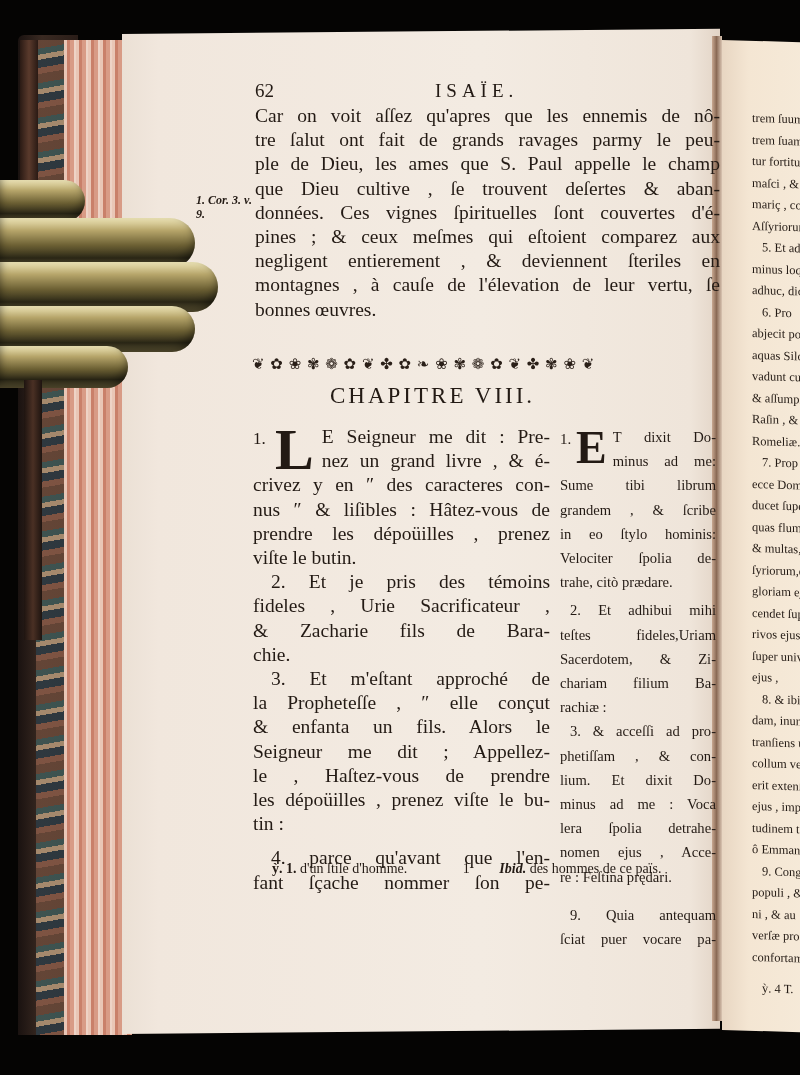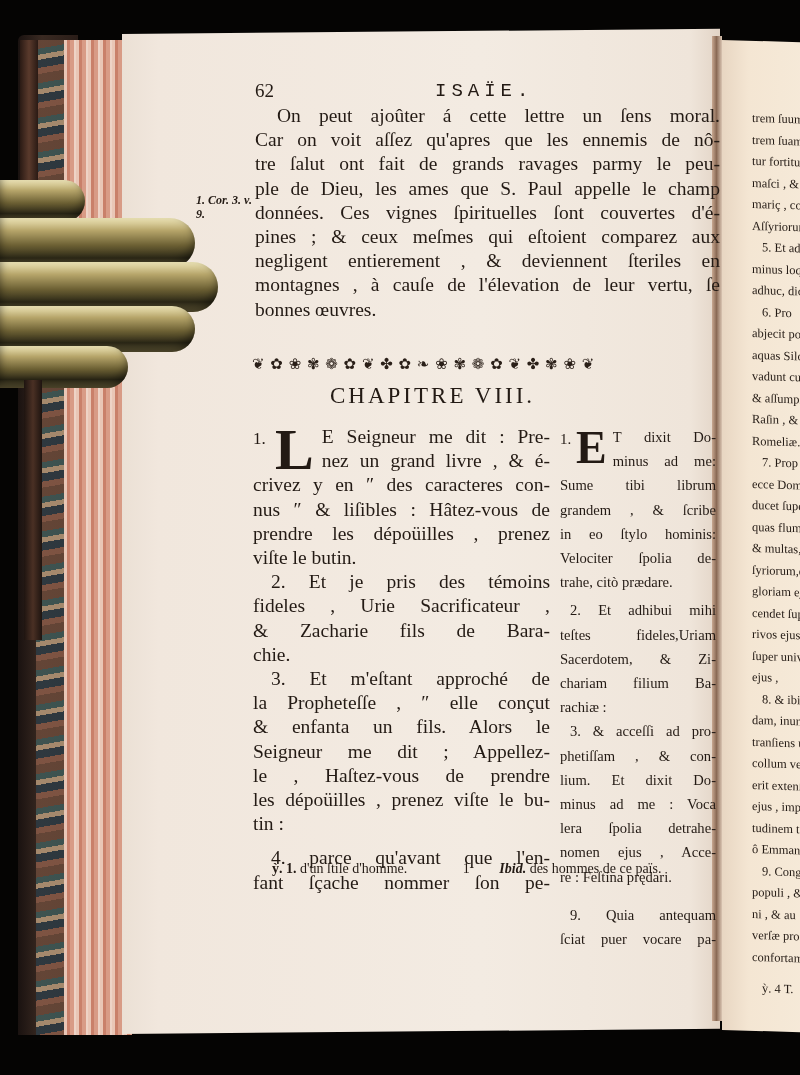--- a/index.html
+++ b/index.html
@@ -20,21 +20,21 @@
   
   .clasp { left:0; top:180px; width:220px; height:220px; }
   .clasp .ring { position:absolute; left:0; border-radius:0 40px 40px 0; background:linear-gradient(180deg,#efe6b8 0%,#b6a56a 25%,#6b5f33 55%,#2e2a18 80%,#85784a 100%); box-shadow:inset 0 -6px 10px rgba(0,0,0,.5); }
   .clasp .post { position:absolute; left:20px; top:-140px; width:18px; height:150px; background:linear-gradient(90deg,#2a1a14,#5a3a2c,#2a1a14); }
   .clasp .post2 { position:absolute; left:24px; top:200px; width:18px; height:260px; background:linear-gradient(90deg,#1e1410,#4a3024,#1e1410); }
 
   
   .txt { color:#231a14; }
   .running-head { top:80px; left:255px; width:460px; font-size:19px; }
   .page-number { position:absolute; left:0; top:0; }
-  .running-title { position:absolute; left:180px; top:0; letter-spacing:5px;font-family:Liberation Mono, monospace; }
+  .running-title { position:absolute; left:180px; top:0; letter-spacing:5px; }
   .prose { left:255px; top:104px; width:465px; font-size:19.5px; line-height:24.2px; text-align:justify; }
   .prose .line { display:block; white-space:nowrap; text-align:justify; text-align-last:justify; }
   .prose .line.last { text-align-last:left; }
   .margin-note { left:196px; top:193px; font-size:12px; line-height:14px; font-style:italic; font-weight:bold; }
   .ornament { left:252px; top:355px; width:468px; height:16px; font-size:15px; letter-spacing:1px; white-space:nowrap; overflow:hidden; color:#2a1f18; }
   .chapter-title { left:330px; top:383px; font-size:23px; letter-spacing:3px; }
 
   .col-fr { left:253px; top:425px; width:297px; font-size:19.5px; line-height:24.2px; }
   .col-la { left:560px; top:425px; width:156px; font-size:14.6px; line-height:24.2px; }
   .col .line { display:block; white-space:nowrap; text-align:justify; text-align-last:justify; }
@@ -66,24 +66,24 @@
   <span class="page-number">62</span>
   <span class="running-title">ISAÏE.</span>
 </div>
 
 <div class="abs txt margin-note">
   <div>1. Cor. 3. v.</div>
   <div>9.</div>
 </div>
 
 <div class="abs txt prose">
-  <span class="line" style="padding-left:22px">On peut ajoûter á cette lettre un ſens moral.</span>
   <span class="line">Car on voit aſſez qu'apres que les ennemis de nô-</span>
   <span class="line">tre ſalut ont fait de grands ravages parmy le peu-</span>
   <span class="line">ple de Dieu, les ames que S. Paul appelle le champ</span>
+  <span class="line">que Dieu cultive , ſe trouvent deſertes &amp; aban-</span>
   <span class="line">données. Ces vignes ſpirituelles ſont couvertes d'é-</span>
   <span class="line">pines ; &amp; ceux meſmes qui eſtoient comparez aux</span>
   <span class="line">negligent entierement , &amp; deviennent ſteriles en</span>
   <span class="line">montagnes , à cauſe de l'élevation de leur vertu, ſe</span>
   <span class="line last">bonnes œuvres.</span>
 </div>
 
 <div class="abs ornament">❦ ✿ ❀ ✾ ❁ ✿ ❦ ✤ ✿ ❧ ❀ ✾ ❁ ✿ ❦ ✤ ✾ ❀ ❦</div>
 
 <div class="abs txt chapter-title">CHAPITRE VIII.</div>

